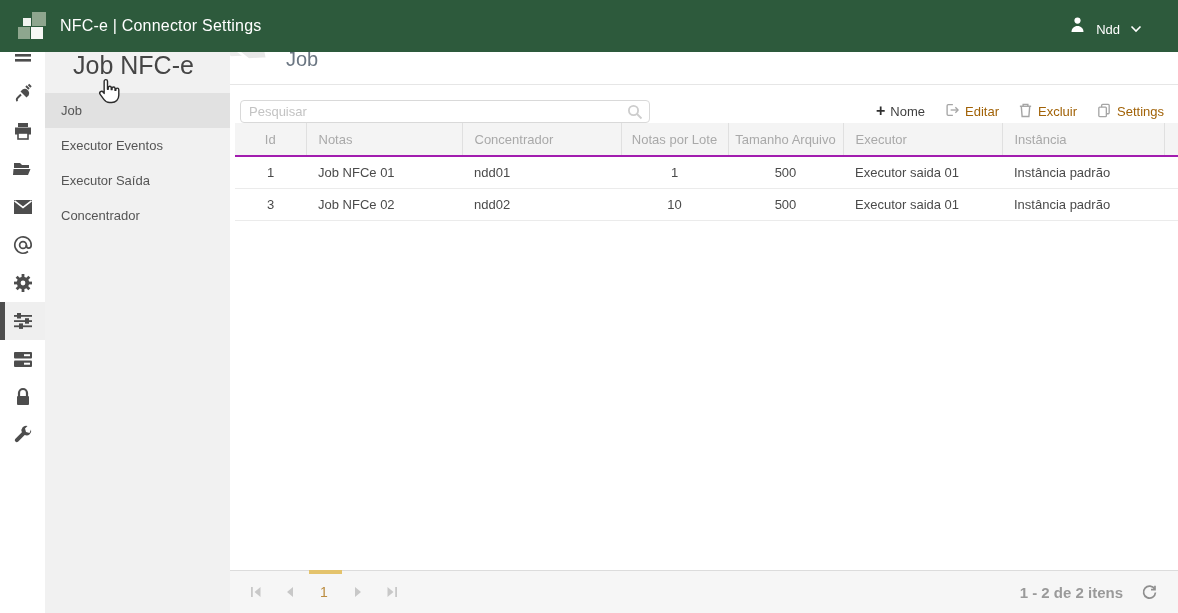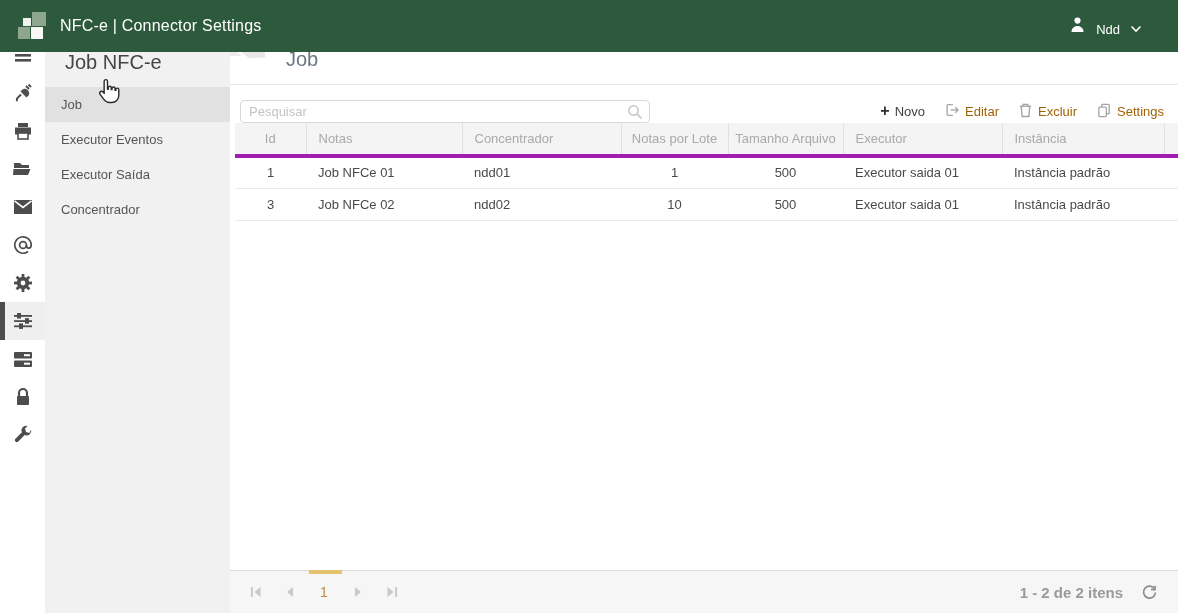--- a/index.html
+++ b/index.html
@@ -25,21 +25,21 @@
   .rail-item { height:38px; display:flex; align-items:center; justify-content:center;
     color:#4d4d4d; cursor:pointer; position:relative; }
   .rail-item svg { display:block; }
   .rail-item.selected { background:#efefef; }
   .rail-item.selected::before { content:""; position:absolute; left:0; top:0; bottom:0;
     width:5px; background:#4d4d4d; }
 
   
   .sidenav { position:absolute; top:36px; left:45px; width:185px; bottom:0;
     background:#f1f1f1; z-index:3; }
-  .sidenav-title { font-size:20px; color:#454545; padding:15px 16px 13px 20px; }
+  .sidenav-title { font-size:25px; color:#454545; padding:15px 16px 13px 28px; }
   .nav-item { height:35px; line-height:35px; padding-left:16px; font-size:13px;
     color:#555; cursor:pointer; }
   .nav-item.selected { background:#e1e1e1; }
 
   
   .main { position:absolute; top:36px; left:230px; right:0; bottom:0; background:#fff; }
   .page-header { height:49px; border-bottom:1px solid #e6e6e6; position:relative; overflow:hidden; }
   .tagicon { position:absolute; left:-8px; top:0; }
   .page-title { position:absolute; left:56px; top:12px; font-size:20px; color:#6b7682; }
 
@@ -55,21 +55,21 @@
   .tb-btn { display:flex; align-items:center; gap:5px; font-size:13px; cursor:pointer; }
   .tb-btn.enabled { color:#3f3f3f; }
   .tb-btn.disabled { color:#a16207; }
   .plus-glyph { font-size:16px; font-weight:700; color:#2f2f2f; line-height:1; }
 
   
   .grid { margin-left:5px; width:calc(100% - 5px); }
   table { width:100%; border-collapse:collapse; table-layout:fixed; }
   th { background:#f4f4f4; height:33px; font-weight:400; font-size:13px; color:#a9a9a9;
     text-align:left; padding:0 10px 0 12px; border-right:1px solid #e0e0e0;
-    border-bottom:4px solid #a21caf; white-space:nowrap; overflow:hidden; cursor:pointer; }
+    border-bottom:2px solid #a21caf; white-space:nowrap; overflow:hidden; cursor:pointer; }
   th.filler { border-right:none; }
   td { height:32px; font-size:13px; color:#4a4a4a; padding:0 10px 0 12px;
     border-bottom:1px solid #ebebeb; white-space:nowrap; overflow:hidden; }
   .al-c { text-align:center; padding-left:0; padding-right:0; }
   tr.data-row { cursor:pointer; background:#fff; }
 
   
   .pager { position:absolute; left:0; right:0; bottom:0; height:43px; background:#f6f6f6;
     border-top:1px solid #dcdcdc; display:flex; align-items:center; padding:0 20px 0 14px; }
   .pg-btn { width:24px; height:24px; display:flex; align-items:center; justify-content:center;
@@ -227,21 +227,21 @@
         <span class="search-icon">
           <svg width="16" height="16" viewBox="0 0 16 16" fill="none" stroke="#cdcdcd" stroke-width="1.8">
               <circle cx="6.5" cy="6.5" r="4.6"></circle>
               <path d="M10 10 L14.5 14.5"></path>
             </svg>
         </span>
       </div>
       <div class="toolbar-actions">
         <div class="tb-btn enabled">
           <span class="plus-glyph">+</span>
-          <span>Novo</span>
+          <span>Nome</span>
         </div>
         <div class="tb-btn disabled">
           <span>
             <svg width="16" height="16" viewBox="0 0 18 18" fill="none" stroke="#a5a5a5" stroke-width="1.5">
                 <path d="M10 3 H4.8 a1.3 1.3 0 0 0 -1.3 1.3 v9.4 a1.3 1.3 0 0 0 1.3 1.3 H10"></path>
                 <path d="M7.5 9 h8"></path>
                 <path d="M12.8 6 L15.8 9 l-3 3"></path>
               </svg>
           </span>
           <span>Editar</span>

